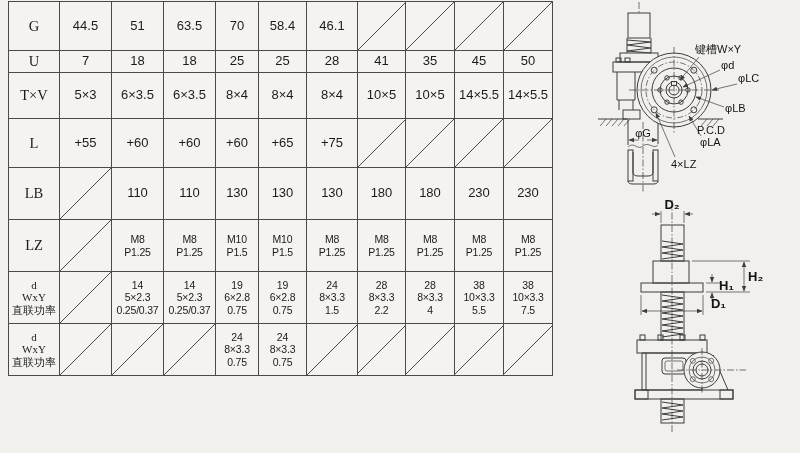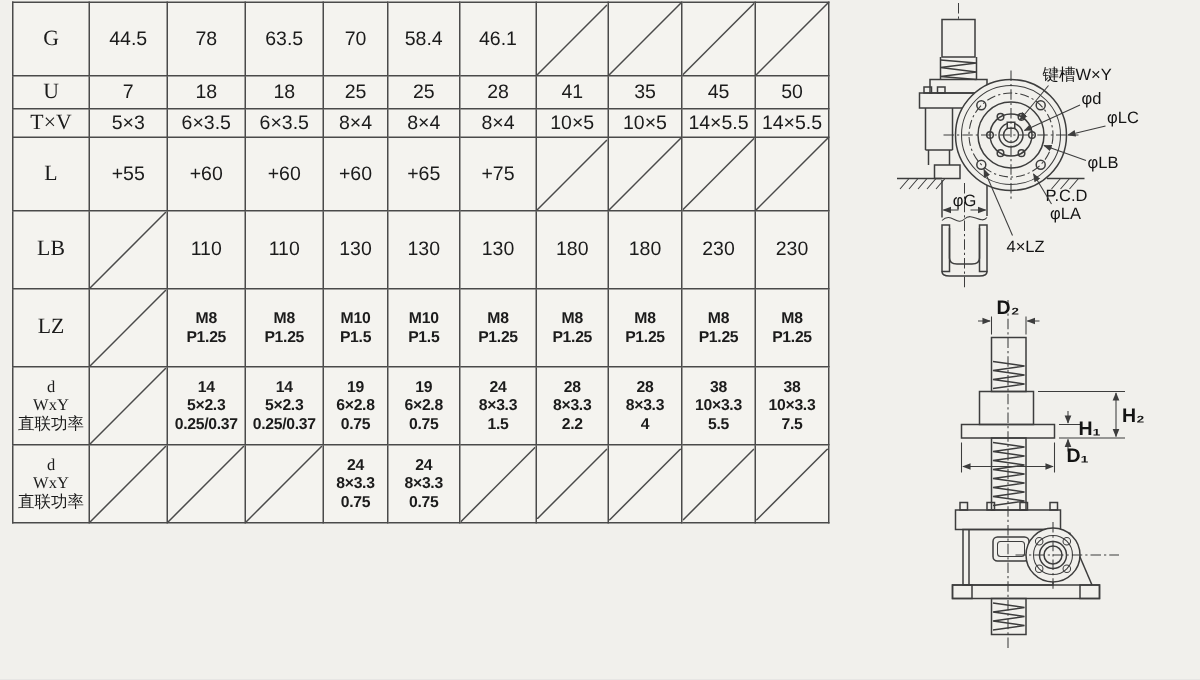--- a/index.html
+++ b/index.html
@@ -21,21 +21,21 @@
     text-align:center;vertical-align:middle;
     font-size:13px;line-height:1.15;
     white-space:pre-line;
     overflow:hidden;
   }
   table.spec th{
     font-family:"Liberation Serif","DejaVu Serif",serif;
     font-weight:normal;font-size:14.5px;
   }
   table.spec th.multi{font-size:11px;line-height:1.15;}
-  table.spec td.small{font-size:10.5px;line-height:1.15;letter-spacing:-0.2px;font-weight:bold;}
+  table.spec td.small{font-size:10.5px;line-height:1.15;letter-spacing:-0.2px;}
   table.spec td.slash{padding:0;}
   svg.sl{display:block;width:100%;height:100%;}
   svg.sl line{stroke:#4a4a4a;stroke-width:1;}
   
   svg.drawing{position:absolute;}
   svg.drawing .ln{stroke:#3d3d3d;stroke-width:1;fill:none;}
   svg.drawing .thin{stroke:#3d3d3d;stroke-width:0.7;fill:none;}
   svg.drawing .cl{stroke:#3d3d3d;stroke-width:0.7;fill:none;stroke-dasharray:7 2 1.5 2;}
   svg.drawing .fillbg{fill:#f1f0ec;}
   svg.drawing text{
@@ -60,21 +60,21 @@
       <col style="width:51px">
         <col style="width:48px">
         <col style="width:49px">
       <col style="width:49px">
         <col style="width:49px">
     </colgroup>
     <tbody>
         <tr style="height: 21px;">
           <th>G</th>
           <td>44.5</td>
-          <td>78</td>
+          <td>51</td>
           <td>63.5</td>
           <td>70</td>
           <td>58.4</td>
           <td>46.1</td>
           <td class="slash"><svg class="sl" viewBox="0 0 100 100" preserveAspectRatio="none">
               <line x1="0" y1="100" x2="100" y2="0" vector-effect="non-scaling-stroke"></line>
             </svg></td>
           <td class="slash"><svg class="sl" viewBox="0 0 100 100" preserveAspectRatio="none">
               <line x1="0" y1="100" x2="100" y2="0" vector-effect="non-scaling-stroke"></line>
             </svg></td>
@@ -91,21 +91,21 @@
           <td>18</td>
           <td>18</td>
           <td>25</td>
           <td>25</td>
           <td>28</td>
           <td>41</td>
           <td>35</td>
           <td>45</td>
           <td>50</td>
         </tr>
-        <tr style="height: 19px;">
+        <tr style="height: 46px;">
           <th>T×V</th>
           <td>5×3</td>
           <td>6×3.5</td>
           <td>6×3.5</td>
           <td>8×4</td>
           <td>8×4</td>
           <td>8×4</td>
           <td>10×5</td>
           <td>10×5</td>
           <td>14×5.5</td>

